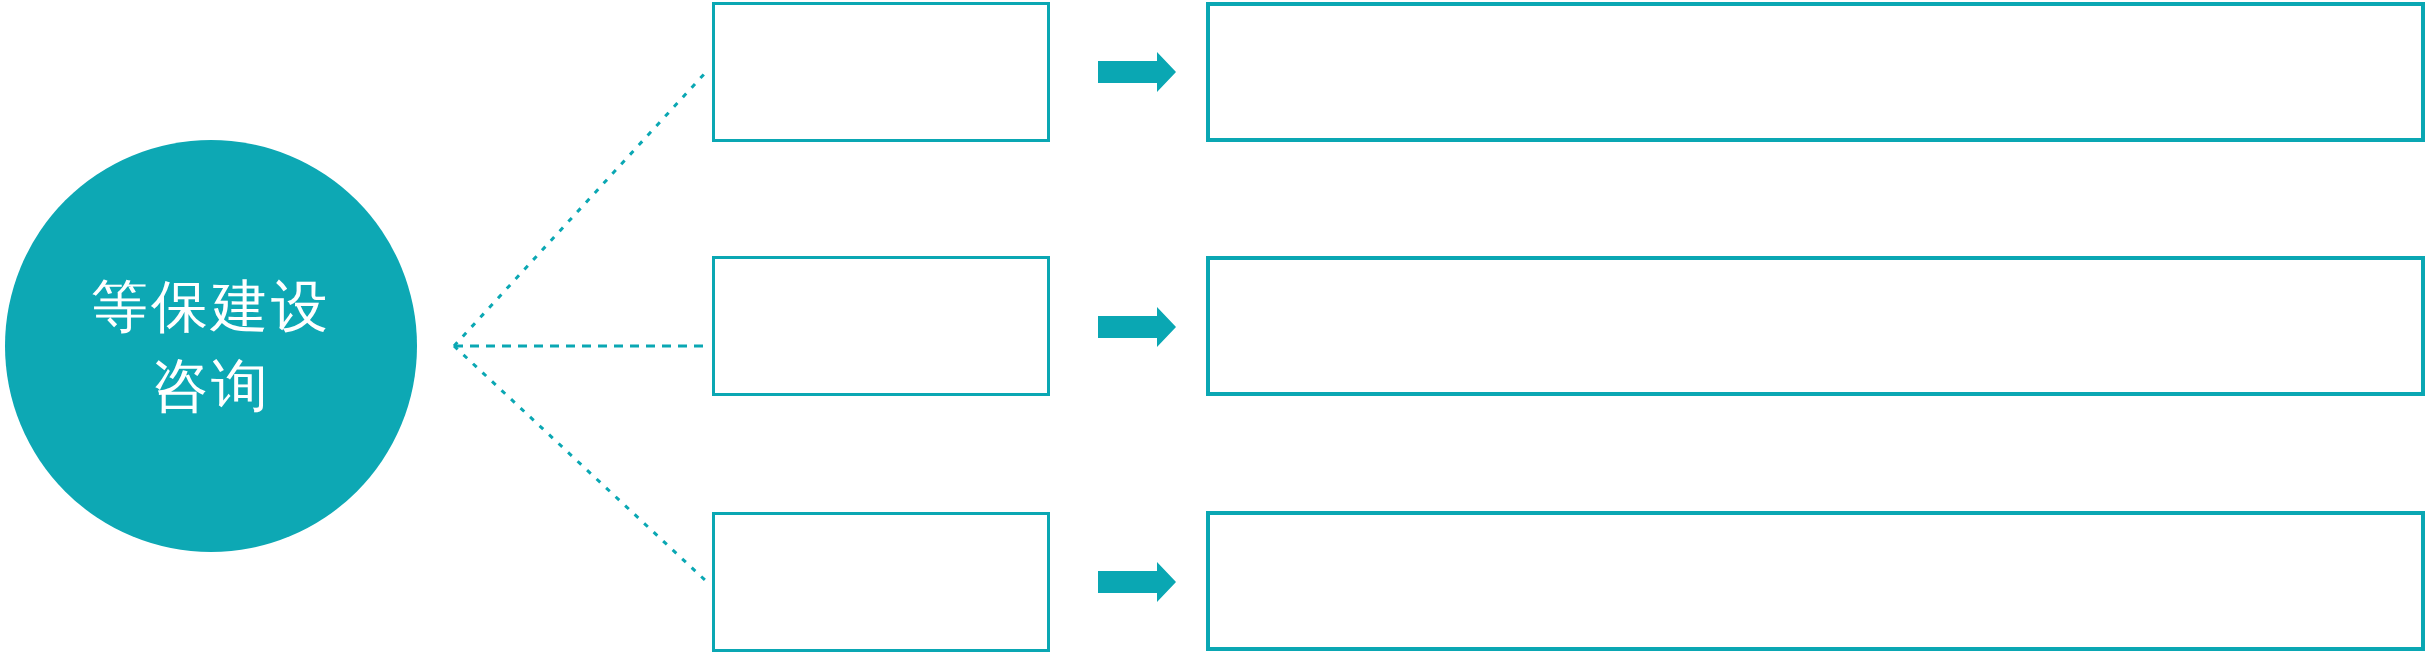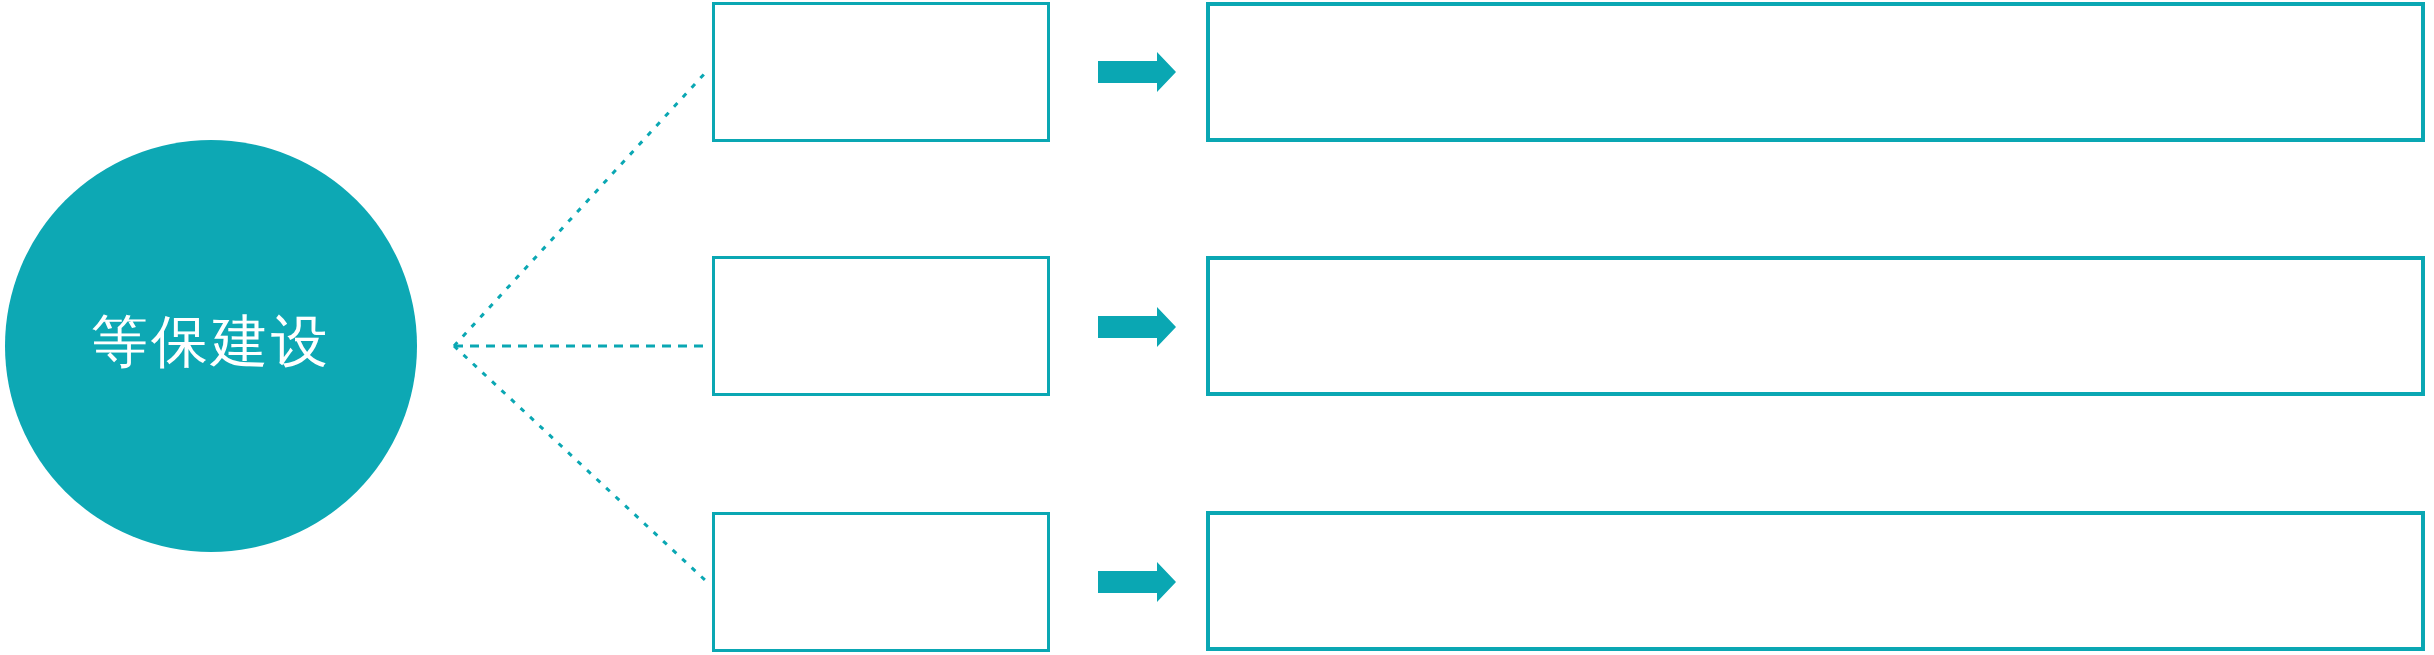--- a/index.html
+++ b/index.html
@@ -9,21 +9,21 @@
     --bg: #ffffff;
   }
   * { margin: 0; padding: 0; box-sizing: border-box; }
   html, body { background: var(--bg); }
   .canvas {
     position: relative;
     width: 2434px;
     height: 655px;
     background: var(--bg);
     overflow: hidden;
-    font-family: Liberation Mono, monospace;
+    font-family: Liberation Sans, sans-serif;
   }
 
   
   .topic-circle {
     position: absolute;
     left: 5px;
     top: 140px;
     width: 412px;
     height: 412px;
     border-radius: 50%;
@@ -89,20 +89,21 @@
     height: 100%;
   }
 </style>
 </head>
 <body>
 
 <div class="canvas">
 
   <div class="topic-circle">
     <span>等保建设</span>
+    <span>咨询</span>
   </div>
 
   <svg class="overlay-svg" viewBox="0 0 2434 655" aria-hidden="true">
     <line class="dotted-line dotted-diag" x1="454" y1="346" x2="706" y2="72"></line>
     <line class="dotted-line dotted-horiz" x1="454" y1="346" x2="706" y2="346"></line>
     <line class="dotted-line dotted-diag" x1="454" y1="346" x2="706" y2="581"></line>
 
     <polygon class="block-arrow" points="1098,61 1157,61 1157,52 1176,72 1157,92 1157,83 1098,83"></polygon>
     <polygon class="block-arrow" points="1098,316 1157,316 1157,307 1176,327 1157,347 1157,338 1098,338"></polygon>
     <polygon class="block-arrow" points="1098,571 1157,571 1157,562 1176,582 1157,602 1157,593 1098,593"></polygon>

